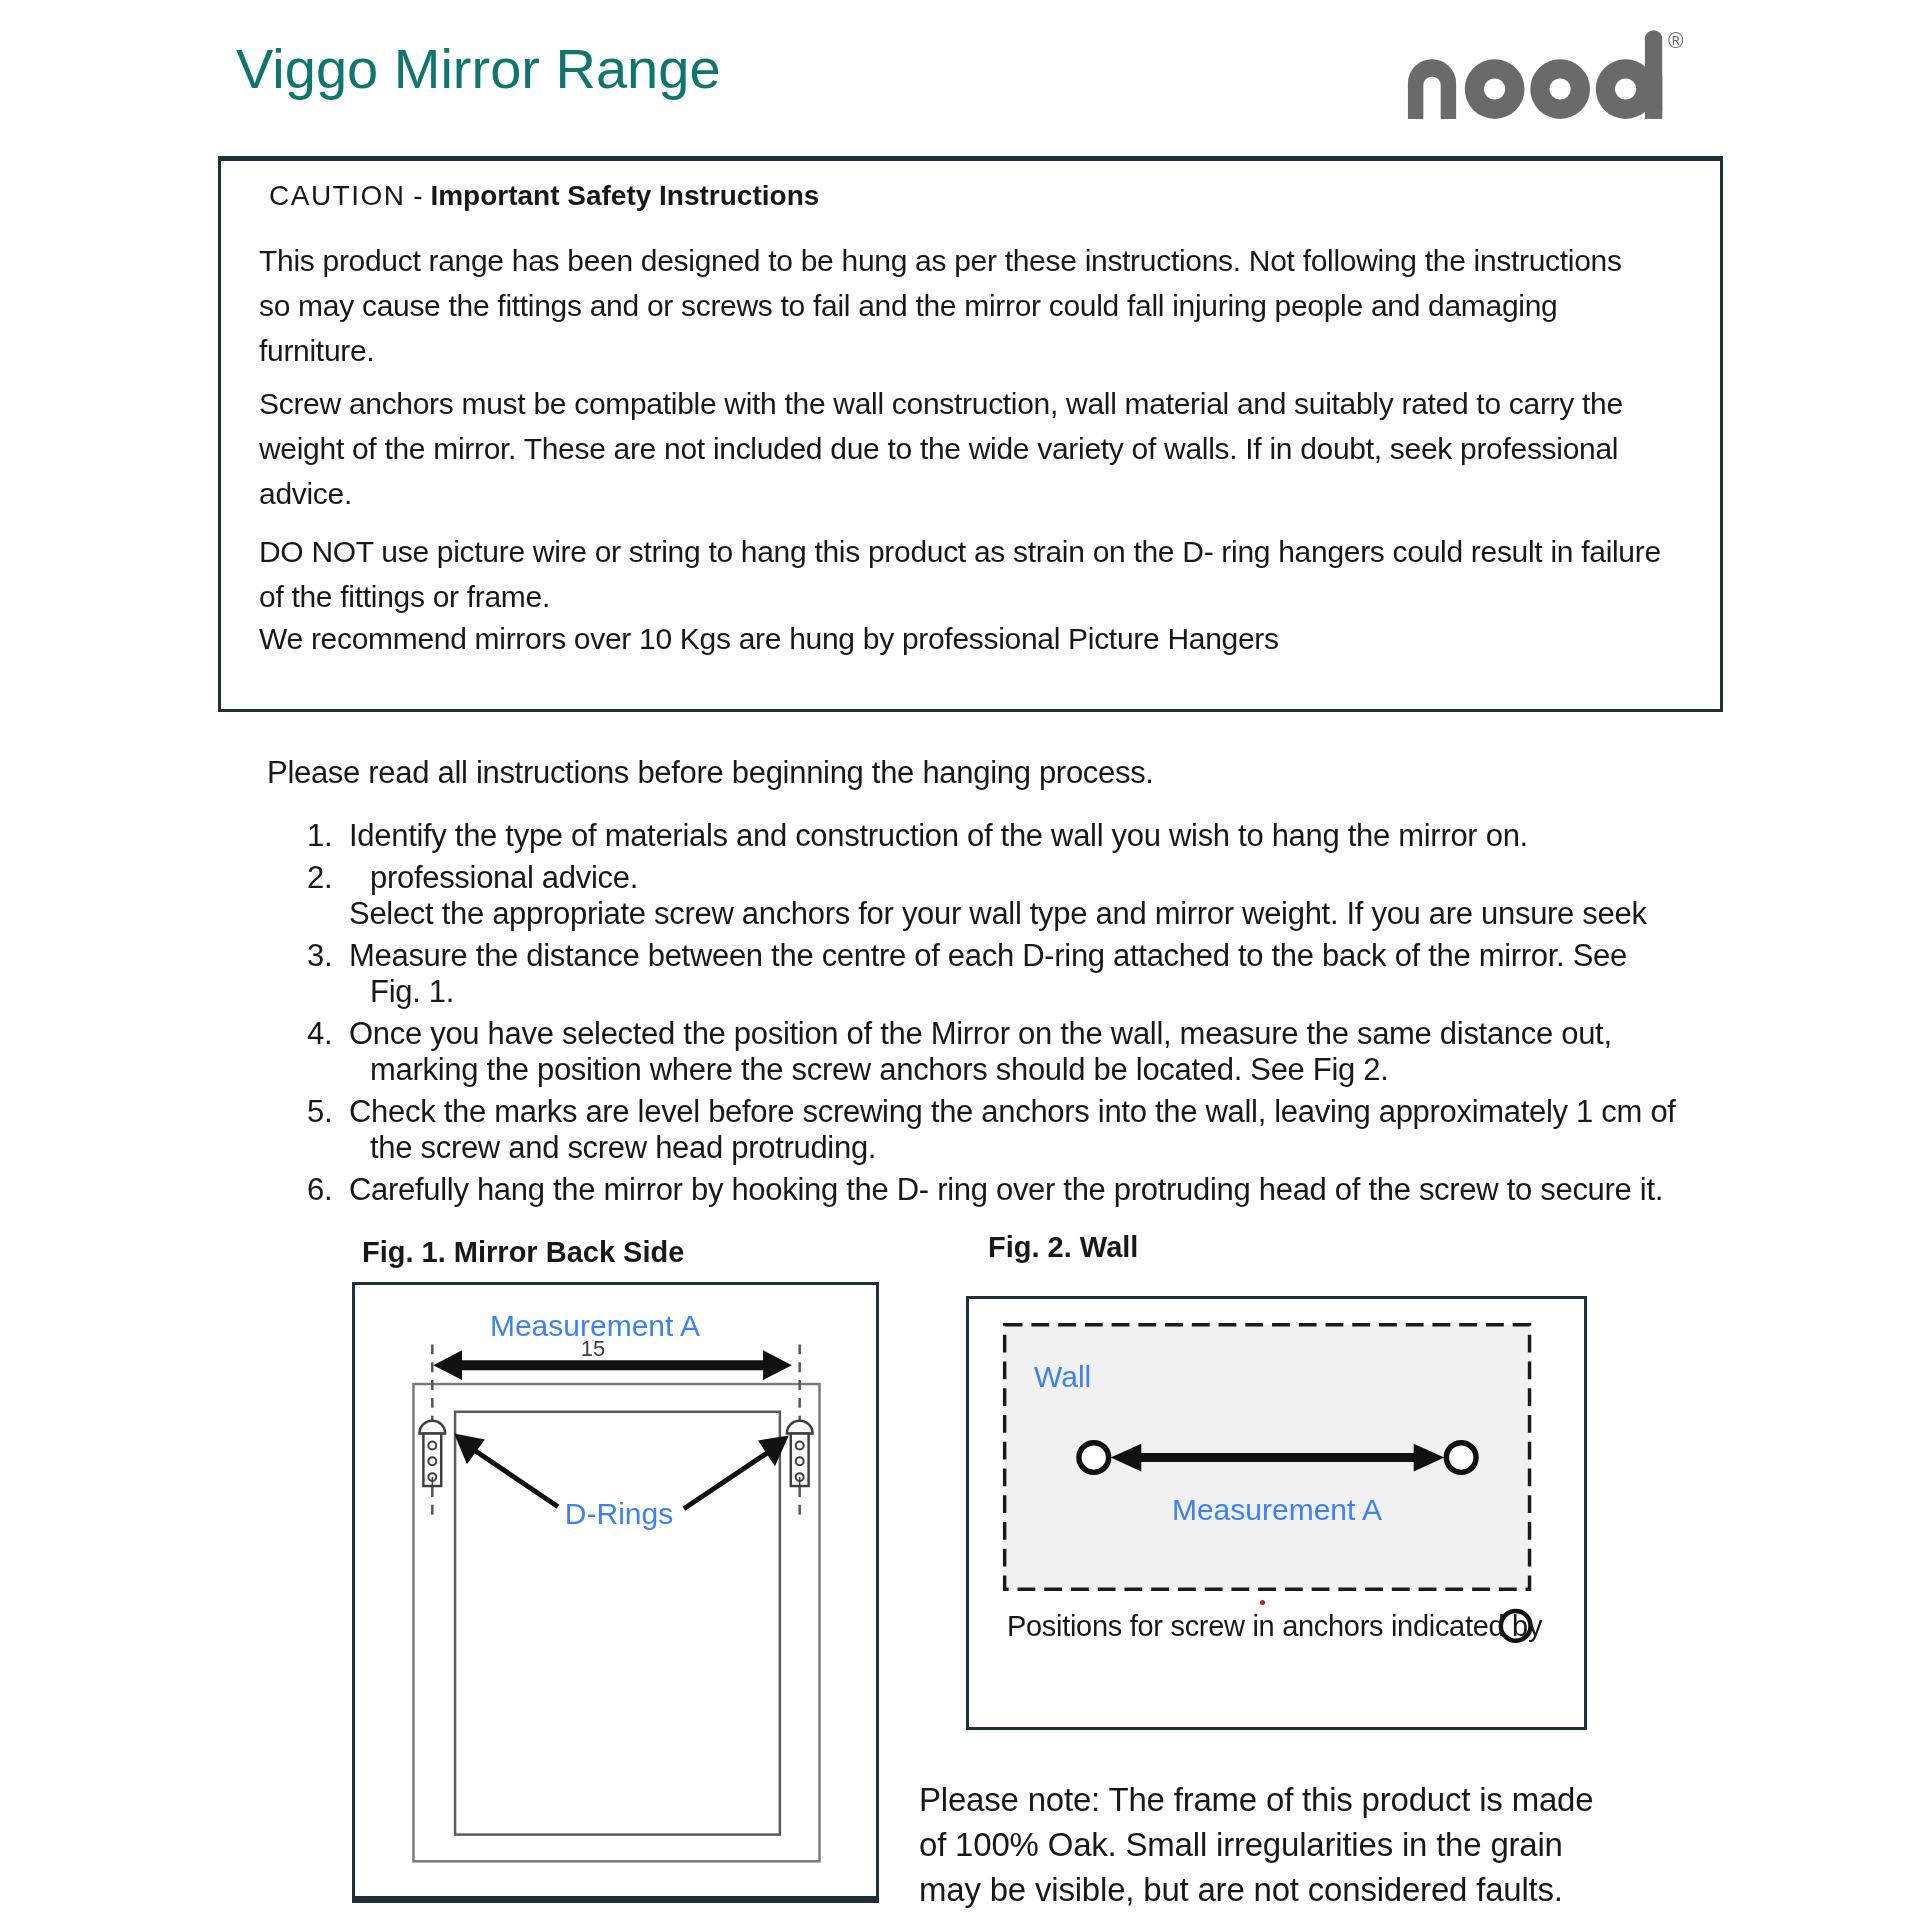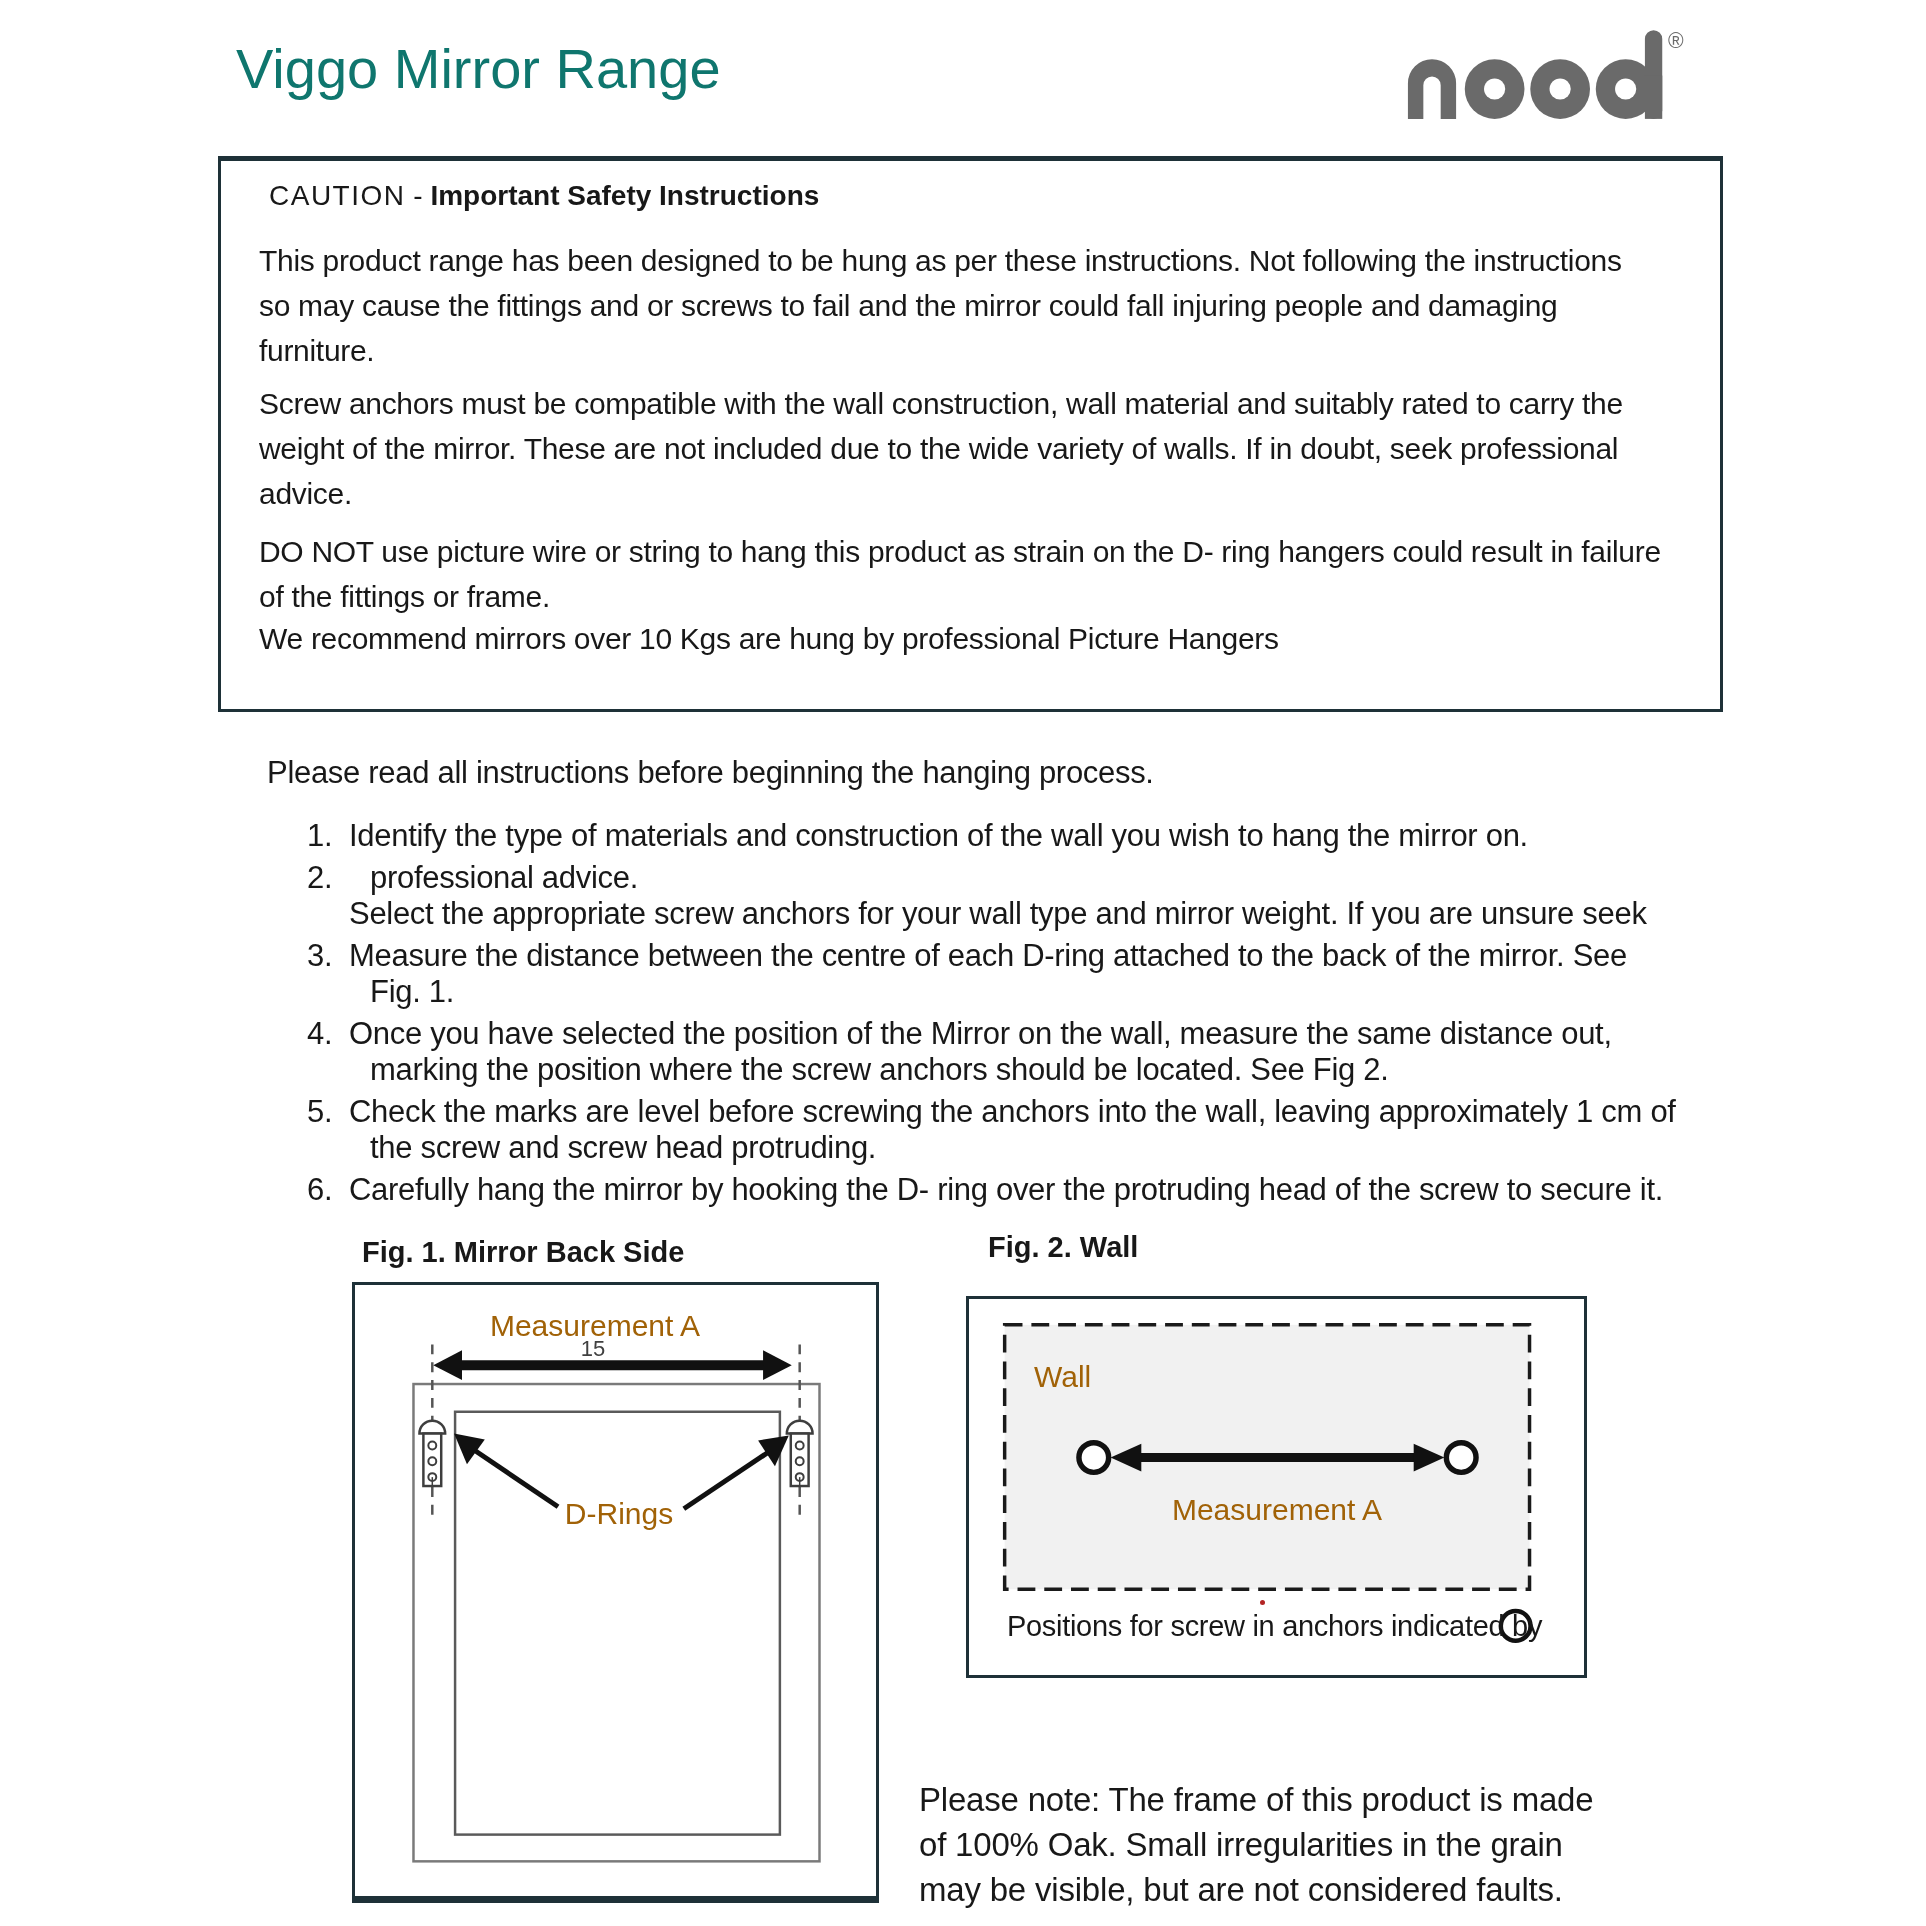--- a/index.html
+++ b/index.html
@@ -20,22 +20,22 @@
   .intro{left:267px;top:755px;font-size:31px;letter-spacing:-0.3px;}
   .steps{left:307px;top:818px;font-size:31px;letter-spacing:-0.3px;}
   .step{display:flex;margin-bottom:6px;}
   .step .num{width:42px;flex:0 0 42px;line-height:36px;}
   .step .lines div{line-height:36px;}
   .step .lines .wrap{padding-left:21px;}
   
   .figtitle{font-size:29px;font-weight:700;}
   .figbox{border:3px solid #1e3138;box-sizing:border-box;background:#fff;}
   .fig1-box{left:352px;top:1282px;width:527px;height:621px;border-bottom-width:7px;}
-  .fig2-box{left:966px;top:1296px;width:621px;height:382px;}
-  .figlabel{font-size:30px;color:#a16207;}
+  .fig2-box{left:966px;top:1296px;width:621px;height:434px;}
+  .figlabel{font-size:30px;color:#3b82f6;}
   .centered{transform:translateX(-50%);}
   .artifact{font-size:22px;color:#404040;}
   .red-dot{width:5px;height:5px;border-radius:50%;background:#b32424;}
   .legend-text{font-size:29px;letter-spacing:-0.3px;}
   
   .note{left:919px;top:1777px;font-size:33px;line-height:45px;letter-spacing:-0.2px;}
   svg{display:block;}
 </style>
 </head>
 <body>

